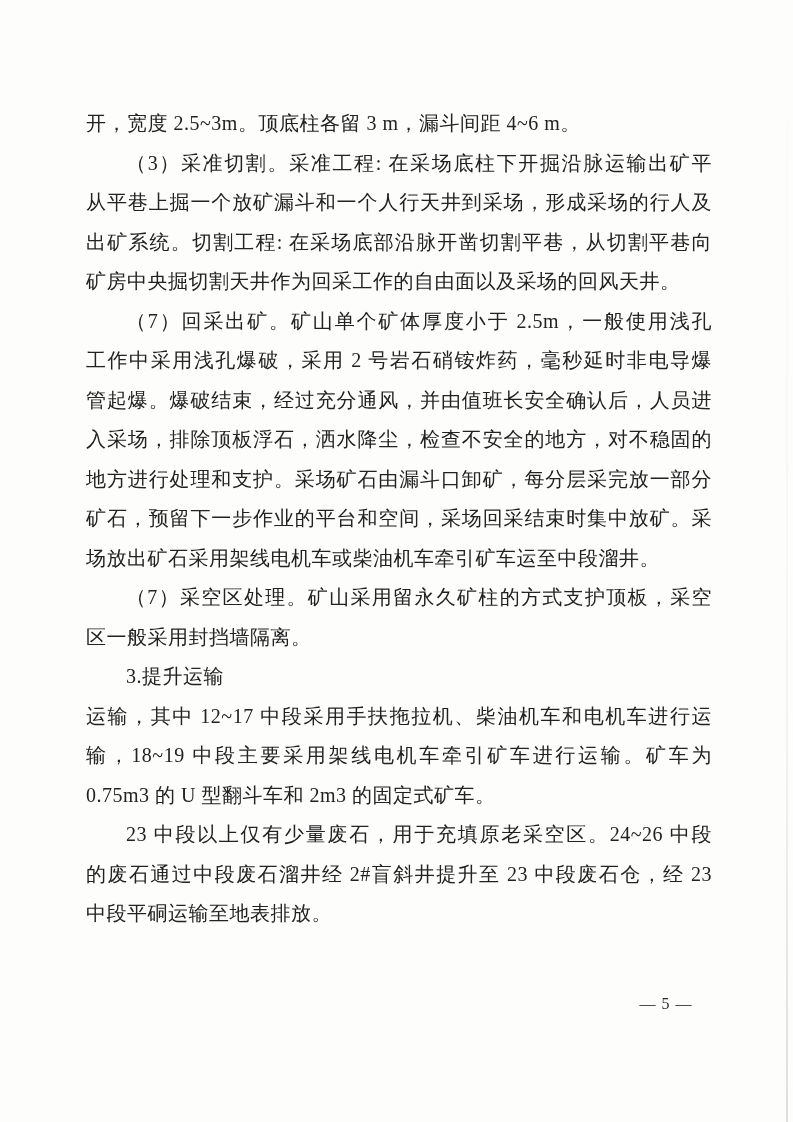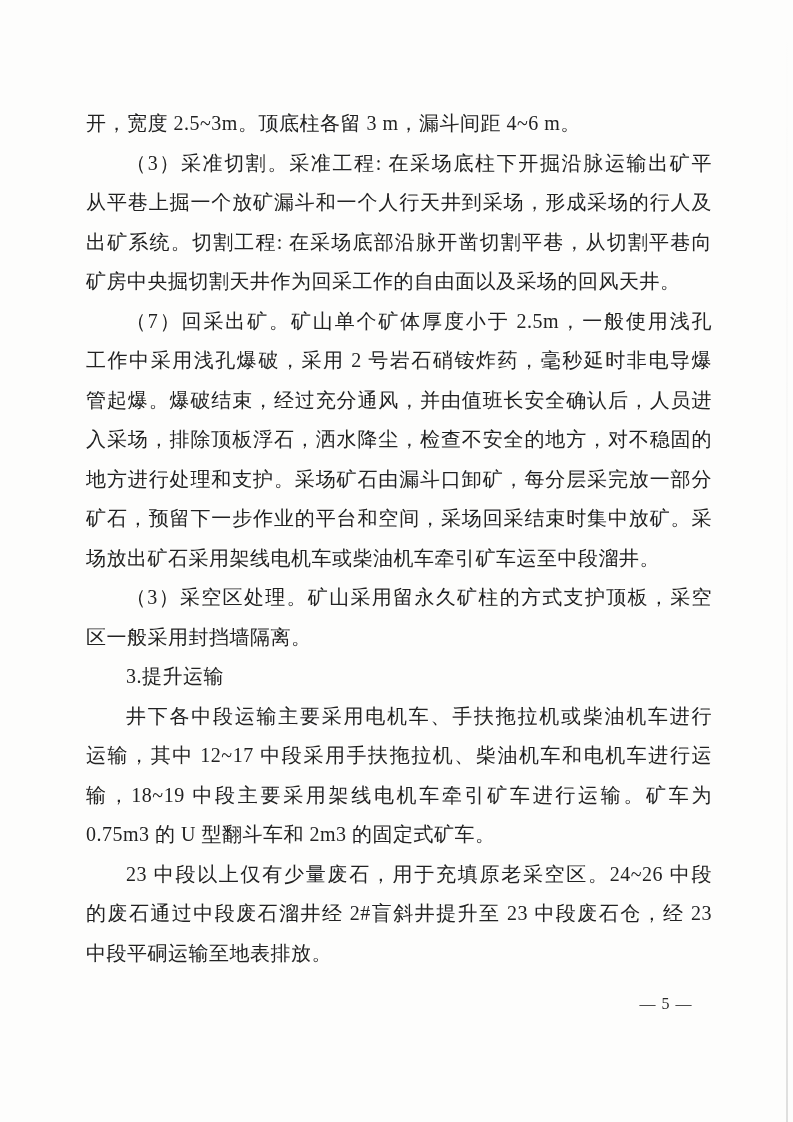--- a/index.html
+++ b/index.html
@@ -73,24 +73,23 @@
       <div class="line justify">从平巷上掘一个放矿漏斗和一个人行天井到采场，形成采场的行人及</div>
       <div class="line justify">出矿系统。切割工程: 在采场底部沿脉开凿切割平巷，从切割平巷向</div>
       <div class="line">矿房中央掘切割天井作为回采工作的自由面以及采场的回风天井。</div>
       <div class="line indent justify">（7）回采出矿。矿山单个矿体厚度小于 2.5m，一般使用浅孔</div>
       <div class="line justify">工作中采用浅孔爆破，采用 2 号岩石硝铵炸药，毫秒延时非电导爆</div>
       <div class="line justify">管起爆。爆破结束，经过充分通风，并由值班长安全确认后，人员进</div>
       <div class="line justify">入采场，排除顶板浮石，洒水降尘，检查不安全的地方，对不稳固的</div>
       <div class="line justify">地方进行处理和支护。采场矿石由漏斗口卸矿，每分层采完放一部分</div>
       <div class="line justify">矿石，预留下一步作业的平台和空间，采场回采结束时集中放矿。采</div>
       <div class="line">场放出矿石采用架线电机车或柴油机车牵引矿车运至中段溜井。</div>
-      <div class="line indent justify">（3）采空区处理。矿山采用留永久矿柱的方式支护顶板，采空</div>
+      <div class="line indent justify">（7）采空区处理。矿山采用留永久矿柱的方式支护顶板，采空</div>
       <div class="line">区一般采用封挡墙隔离。</div>
       <div class="line indent">3.提升运输</div>
-      <div class="line indent justify">井下各中段运输主要采用电机车、手扶拖拉机或柴油机车进行</div>
       <div class="line justify">运输，其中 12~17 中段采用手扶拖拉机、柴油机车和电机车进行运</div>
       <div class="line justify">输，18~19 中段主要采用架线电机车牵引矿车进行运输。矿车为</div>
       <div class="line">0.75m3 的 U 型翻斗车和 2m3 的固定式矿车。</div>
       <div class="line indent justify">23 中段以上仅有少量废石，用于充填原老采空区。24~26 中段</div>
       <div class="line justify">的废石通过中段废石溜井经 2#盲斜井提升至 23 中段废石仓，经 23</div>
       <div class="line">中段平硐运输至地表排放。</div>
     </div>
   <div class="page-number">— 5 —</div>
   <div class="scan-edge-right"></div>
 </div>

